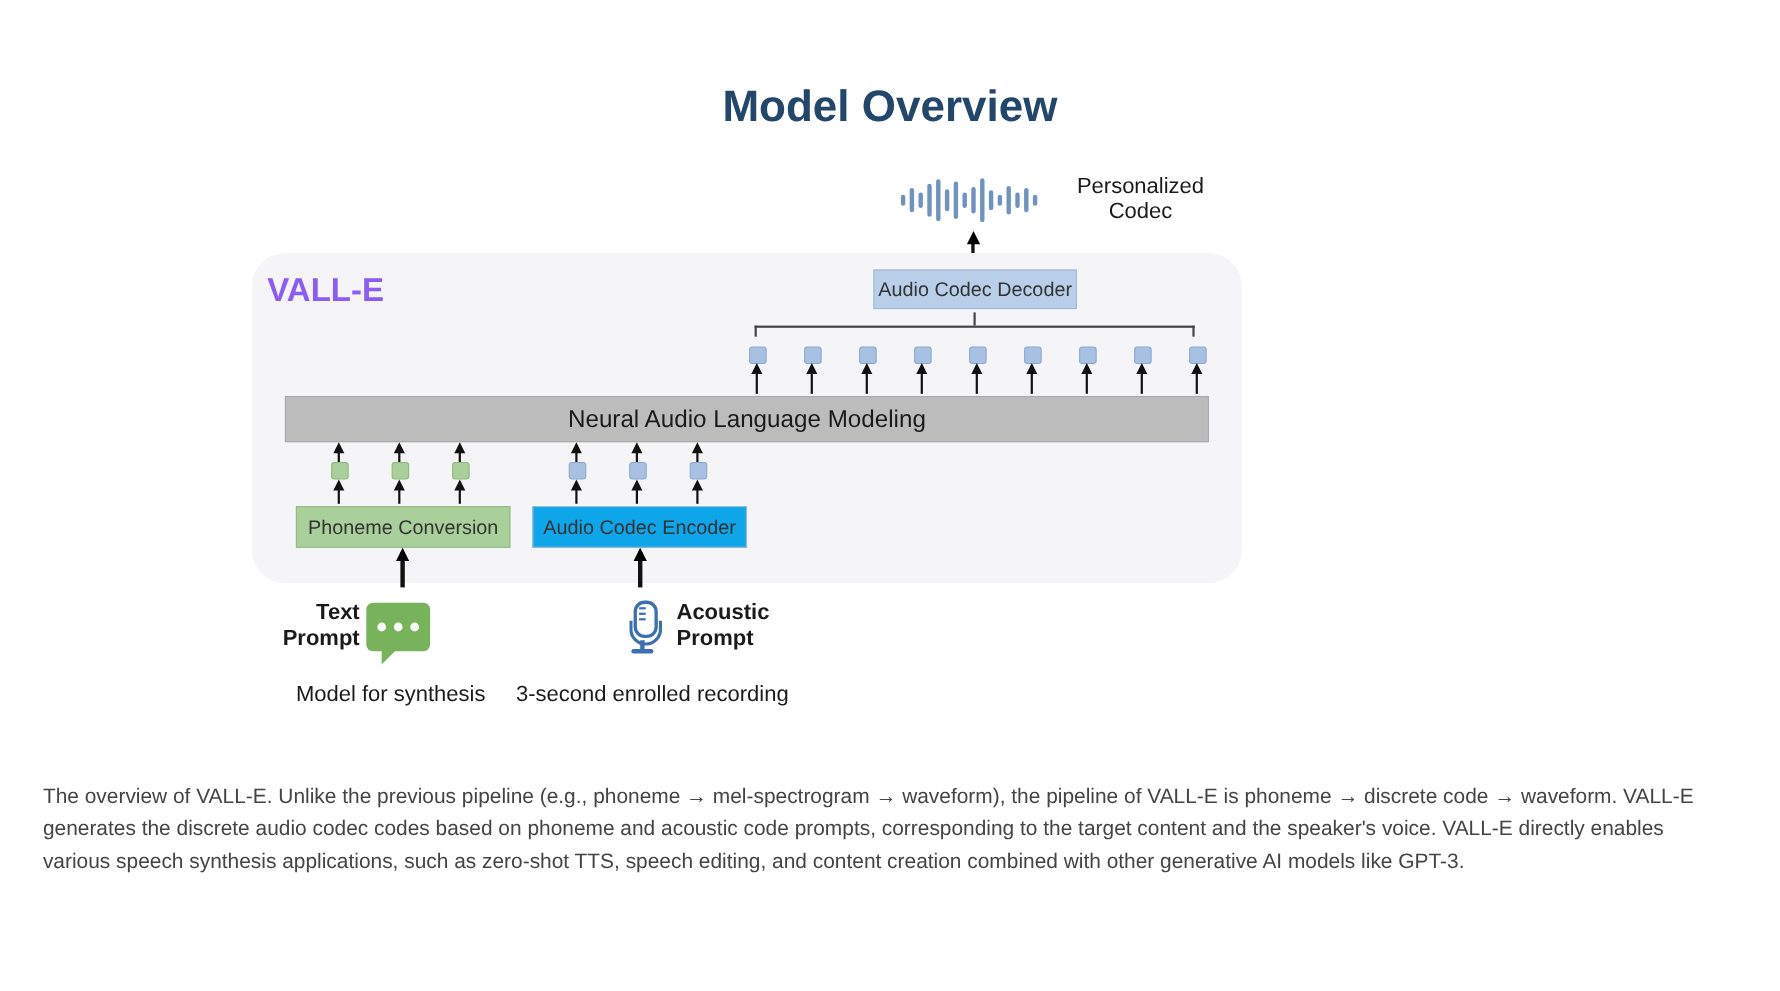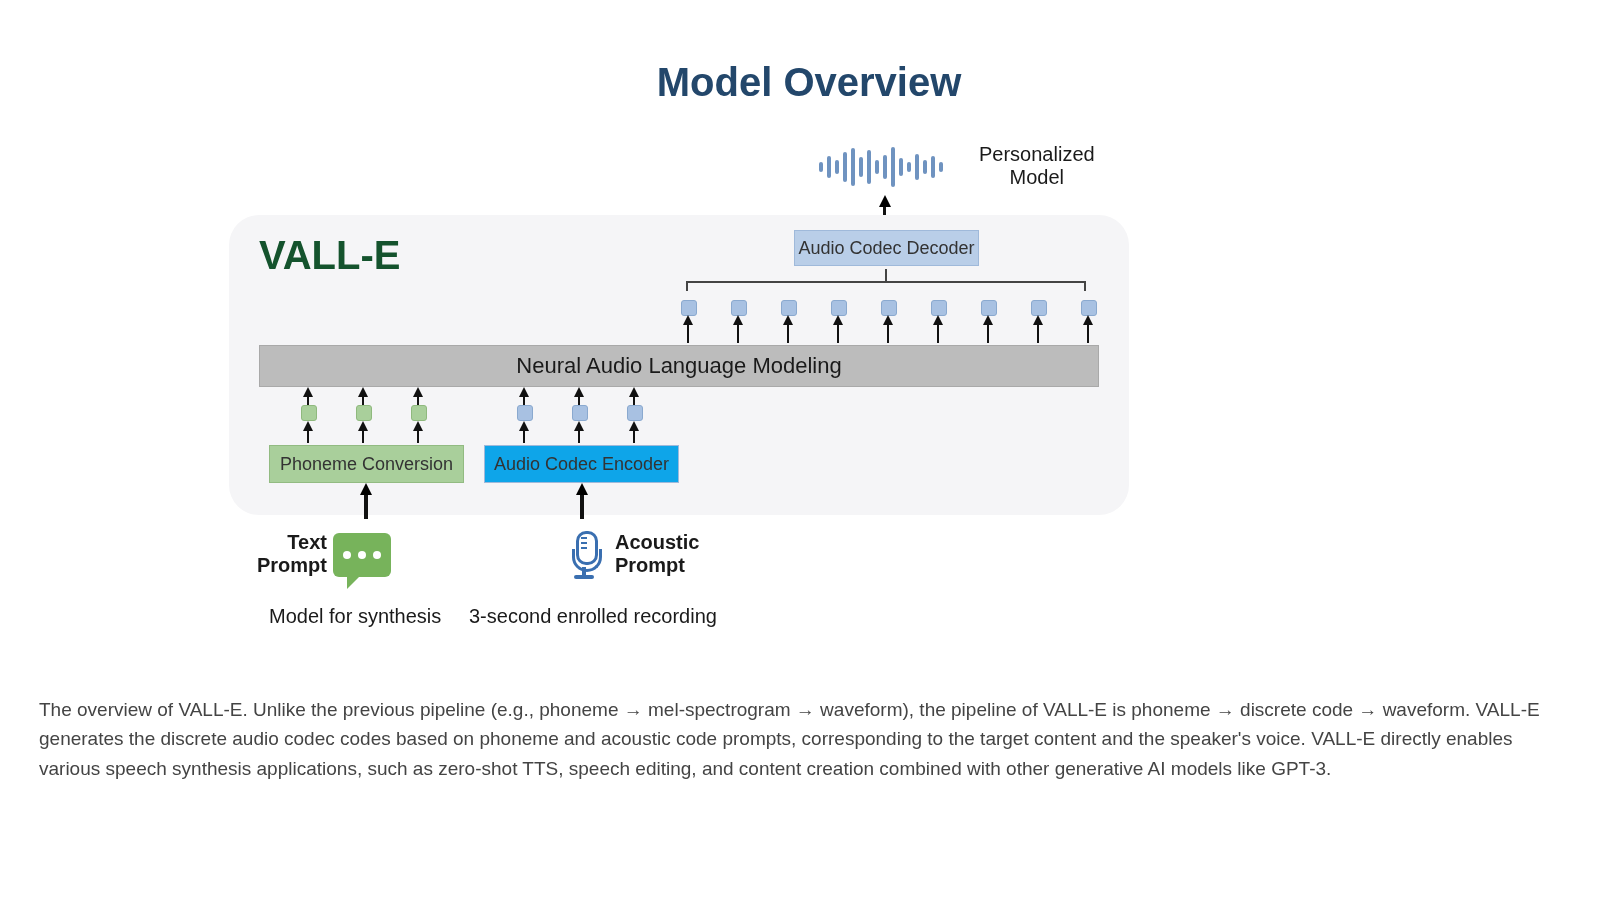--- a/index.html
+++ b/index.html
@@ -1,21 +1,21 @@
 <!DOCTYPE html>
 <html><head>
 <meta charset="utf-8">
 <style>
   html,body{margin:0;padding:0;background:#fff;font-family:"Segoe UI",Arial,sans-serif;color:#1a1a1a}
-  .page{width:1618px;margin:0 auto;padding:40px 0 40px 0;box-sizing:border-box}
+  .page{width:1618px;margin:15px auto;padding:40px 0 40px 0;box-sizing:border-box}
   .title{text-align:center;font-size:40px;font-weight:600;color:#23476b;margin:20px 0 40px 0}
   .stage{position:relative;width:1160px;height:520px;margin:0 auto}
   
   .panel{position:absolute;left:0;top:70px;width:900px;height:300px;background:#f5f5f7;border-radius:30px}
-  .panel-title{position:absolute;left:30px;top:18px;font-size:40px;font-weight:700;color:#14532d}
+  .panel-title{position:absolute;left:14px;top:18px;font-size:30px;font-weight:700;color:#8b5cf6}
   
   .box{position:absolute;font-size:18px;text-align:right;display:flex;align-items:center;justify-content:center;color:#333;box-sizing:border-box}
   .decoder{background:#b9cee8;border:1px solid #9fb9da}
   .nclm{background:#bcbcbc;border:1px solid #a9a9a9;color:#1a1a1a;font-size:22px;font-weight:500}
   .phon{background:#a9cf9b;border:1px solid #92bb82}
   .enc{background:#0ea5e9;border:1px solid #9fb9da}
   
   .tok{position:absolute;width:14px;height:14px;border-radius:3px}
   .tok.b{background:#a8c1e2;border:1px solid #8aa9cf}
   .tok.g{background:#a9cf9b;border:1px solid #8fb97e}
@@ -62,21 +62,21 @@
         <span style="height:24px"></span>
       <span style="height:40px"></span>
         <span style="height:18px"></span>
         <span style="height:10px"></span>
       <span style="height:26px"></span>
         <span style="height:14px"></span>
         <span style="height:22px"></span>
       <span style="height:10px"></span>
     </div>
     <div class="lbl" style="left:750px;top:-2px;font-size:20px;text-align:center;white-space:pre-line">Personalized
-Model</div>
+Codec</div>
 
     <div class="arr" style="left:654px;top:60px;width:3px;height:20px"></div>
     <div class="arr-head big" style="left:650px;top:50px"></div>
 
     <div class="panel">
       <div class="panel-title">VALL-E</div>
     </div>
 
     <div id="decoder" class="box decoder" style="left:565px;top:85px;width:185px;height:36px">Audio Codec Decoder</div>
 

